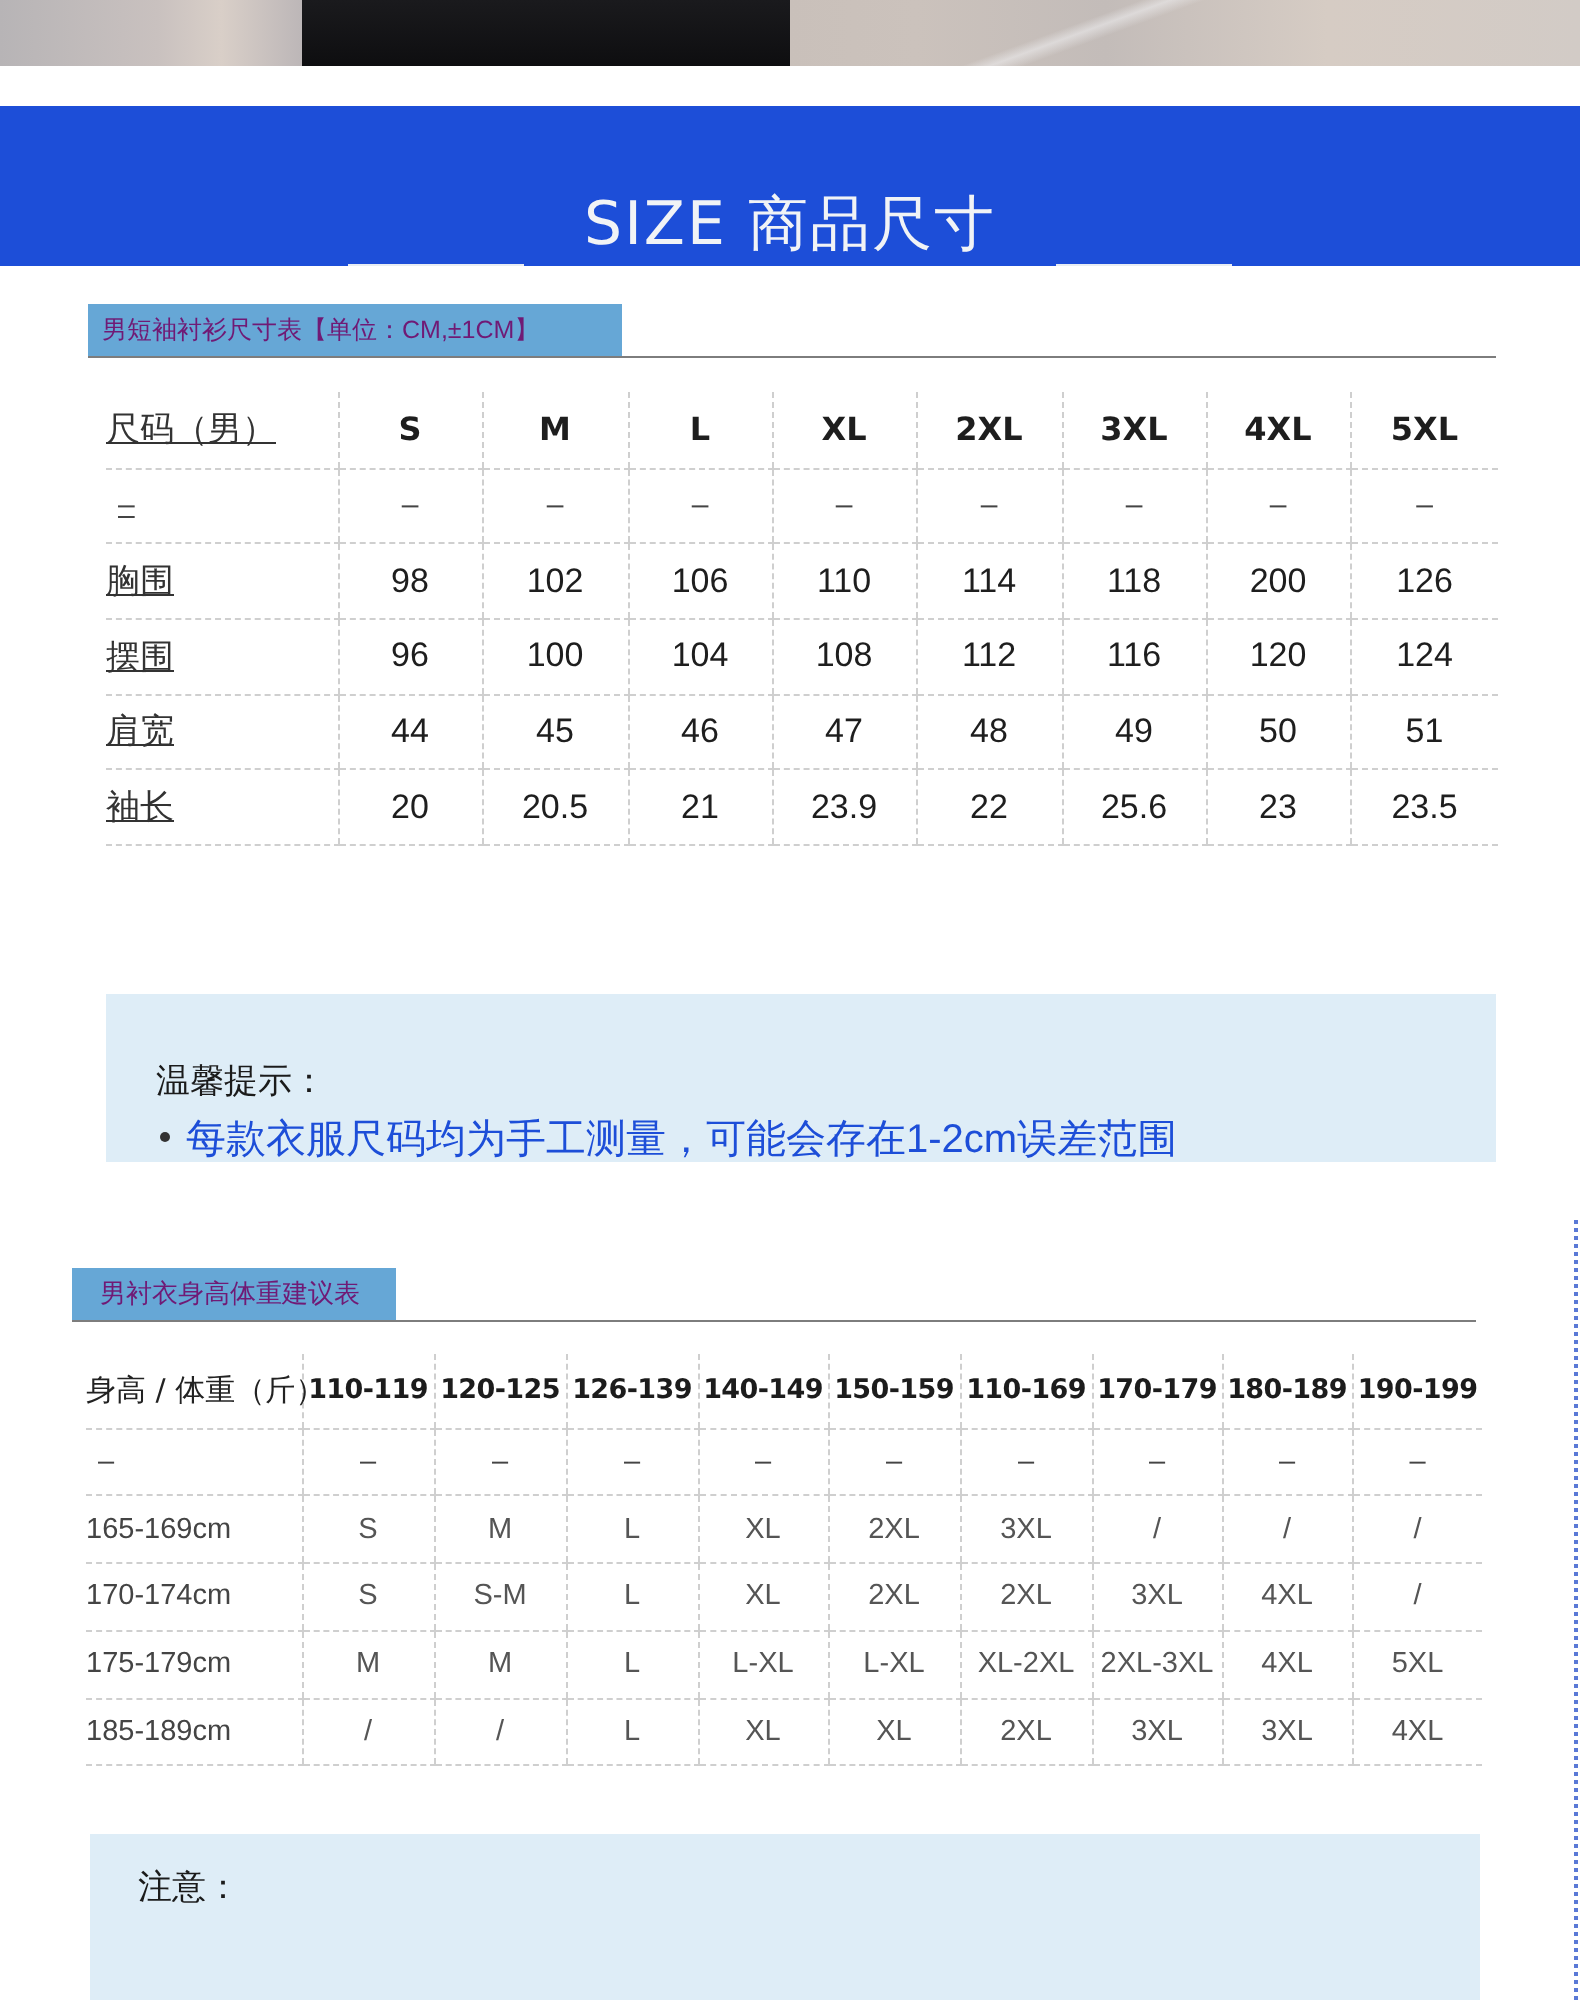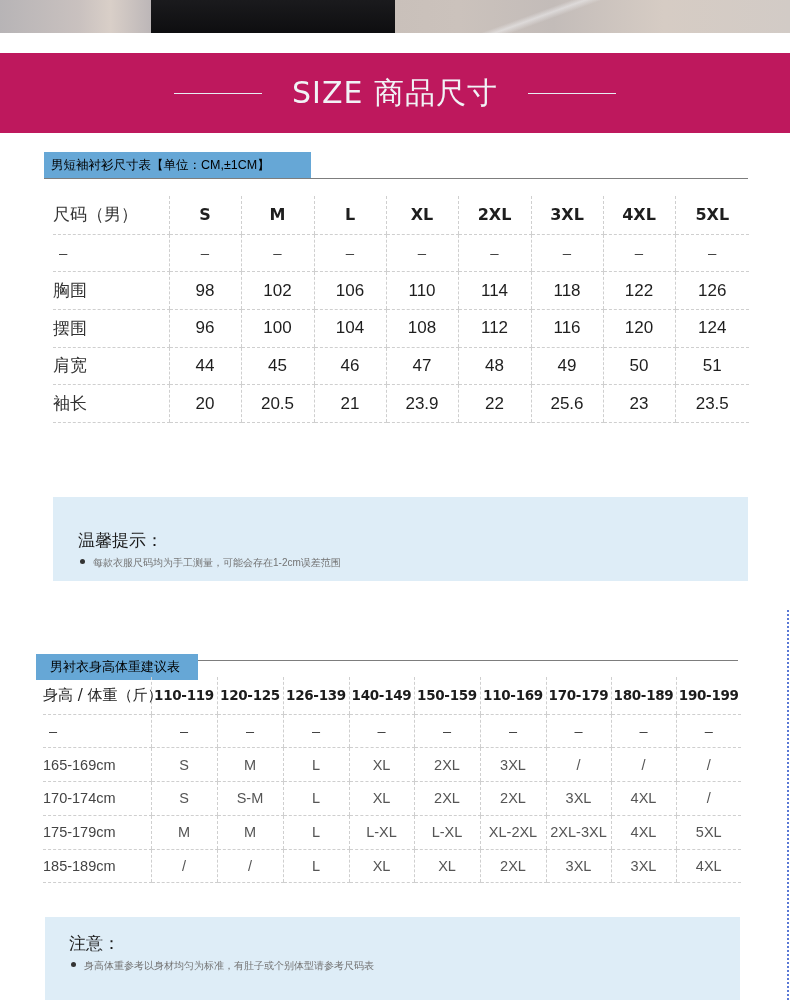--- a/index.html
+++ b/index.html
@@ -8,48 +8,48 @@
 
   
   .photo { position: absolute; left: 0; top: 0; width: 790px; height: 33px;
     background: linear-gradient(90deg, #b7b4b6 0%, #c9c1bf 10%, #d9cfc8 14%, #bdb7b8 19%, #b1adb0 24%, #c2bab5 30%, #c9c0ba 50%, #cbc2bc 58%, #c3bcb9 70%, #d6ccc4 84%, #d2cbc6 100%); overflow: hidden; }
   .photo .pants { position: absolute; left: 151px; top: 0; width: 244px; height: 33px; background: linear-gradient(180deg, #1a1a1d 0%, #0e0e10 100%); }
   .photo .streak { position: absolute; left: 440px; top: 0; width: 200px; height: 33px;
     background: linear-gradient(160deg, transparent 45%, rgba(240,240,242,0.55) 50%, transparent 56%); }
 
   
   .banner { position: absolute; left: 0; top: 53px; width: 790px; height: 80px;
-    background: #be185d; display: flex; align-items: center; justify-content: center; }
+    background: #1d4ed8; display: flex; align-items: flex-end; justify-content: center; }
   .banner .rule { width: 88px; height: 1px; background: #e8edf3; margin: 0 30px; }
   .banner .title { color: #f1f3f6; font-size: 30px; letter-spacing: 1px; font-family: "DejaVu Sans", sans-serif; }
 
   
   .tag-wrap { position: absolute; height: 27px; }
-  .tag { position: absolute; left: 0; top: 0; height: 26px; background: #66a7d6; color: #000000;
+  .tag { position: absolute; left: 0; top: 0; height: 26px; background: #66a7d6; color: #701a75;
     font-size: 12.5px; line-height: 26px; padding-left: 7px; white-space: nowrap; }
   .tag-line { position: absolute; height: 1px; background: #7d7d7d; }
 
   
   table.grid { position: absolute; border-collapse: collapse; table-layout: fixed; }
   table.grid td { text-align: center; vertical-align: middle; border-left: 1px dashed #cfcfcf; border-bottom: 1px dashed #cfcfcf; white-space: nowrap; }
   table.grid td:first-child { border-left: none; text-align: left; }
   table.grid tr.head td { border-bottom: 1px dashed #cfcfcf; }
 
   
   #t1 { left: 53px; top: 196px; width: 696px; }
   #t1 td { height: 37.7px; font-size: 17px; color: #1e1e1e; }
   #t1 tr.head td { height: 38px; font-weight: bold; font-size: 16px; font-family: "DejaVu Sans", sans-serif; }
   #t1 tr.head td:first-child { font-weight: normal; font-size: 17px; }
-  #t1 td:first-child { color: #333; }
+  #t1 td:first-child { color: #333; text-decoration: underline; }
   #t1 tr.dash td { color: #444; font-size: 15px; }
 
   
   .note { position: absolute; background: #deedf7; }
   .note .note-title { position: absolute; font-size: 17px; color: #1b1b1b; }
-  .note .note-item { position: absolute; font-size: 10px; color: #737373; white-space: nowrap; }
+  .note .note-item { position: absolute; font-size: 20px; color: #1d4ed8; white-space: nowrap; }
   .note .bullet { display: inline-block; width: 5px; height: 5px; border-radius: 50%; background: #333; margin-right: 8px; vertical-align: middle; position: relative; top: -2px; }
 
   
   #t2 { left: 43px; top: 677px; width: 698px; }
   #t2 td { height: 33.8px; font-size: 14.5px; color: #555; }
   #t2 tr.head td { height: 37px; font-weight: bold; font-size: 13.5px; color: #1c1c1c; font-family: "DejaVu Sans", sans-serif; letter-spacing: -0.3px; }
   #t2 tr.head td:first-child { font-weight: normal; font-size: 15px; color: #222; letter-spacing: 0; }
   #t2 td:first-child { color: #444; font-size: 14.5px; }
   #t2 tr.dash td { color: #444; }
 
@@ -110,21 +110,21 @@
         <td>–</td>
       </tr>
       <tr>
         <td>胸围</td>
         <td>98</td>
         <td>102</td>
         <td>106</td>
         <td>110</td>
         <td>114</td>
         <td>118</td>
-        <td>122</td>
+        <td>200</td>
         <td>126</td>
       </tr>
       <tr>
         <td>摆围</td>
         <td>96</td>
         <td>100</td>
         <td>104</td>
         <td>108</td>
         <td>112</td>
         <td>116</td>
@@ -156,21 +156,21 @@
     </tbody>
 </table>
 
 <div class="note" style="left:53px; top:497px; width:695px; height:84px;">
   <div class="note-title" style="left:25px; top:32px;font-family:Liberation Serif, serif;">温馨提示：</div>
   <div class="note-item" style="left:27px; top:59px;"><span class="bullet"></span><span>每款衣服尺码均为手工测量，可能会存在1-2cm误差范围</span></div>
 </div>
 
 <div class="tag-wrap" style="left:36px; top:634px; width:702px;">
   <div class="tag-line" style="left:0; top:26px; width:702px;"></div>
-  <div class="tag" style="width:162px; padding-left:14px; font-size:13px;margin-top:20px;">男衬衣身高体重建议表</div>
+  <div class="tag" style="width:162px; padding-left:14px; font-size:13px;">男衬衣身高体重建议表</div>
 </div>
 
 <table class="grid" id="t2">
   <colgroup>
     <col style="width:108px">
       <col style="width:66px">
       <col style="width:66px">
       <col style="width:66px">
       <col style="width:65px">
       <col style="width:66px">
@@ -250,16 +250,15 @@
         <td>2XL</td>
         <td>3XL</td>
         <td>3XL</td>
         <td>4XL</td>
       </tr>
     </tbody>
 </table>
 
 <div class="note" style="left:45px; top:917px; width:695px; height:86px; border-bottom:1px dashed #c9c9c9;">
   <div class="note-title" style="left:24px; top:15px;">注意：</div>
-  <div class="note-item" style="left:26px; top:42px;"><span class="bullet"></span><span>身高体重参考以身材均匀为标准，有肚子或个别体型请参考尺码表</span></div>
 </div>
 
 <div class="sidebar-dots"></div>
 
 </body></html>

